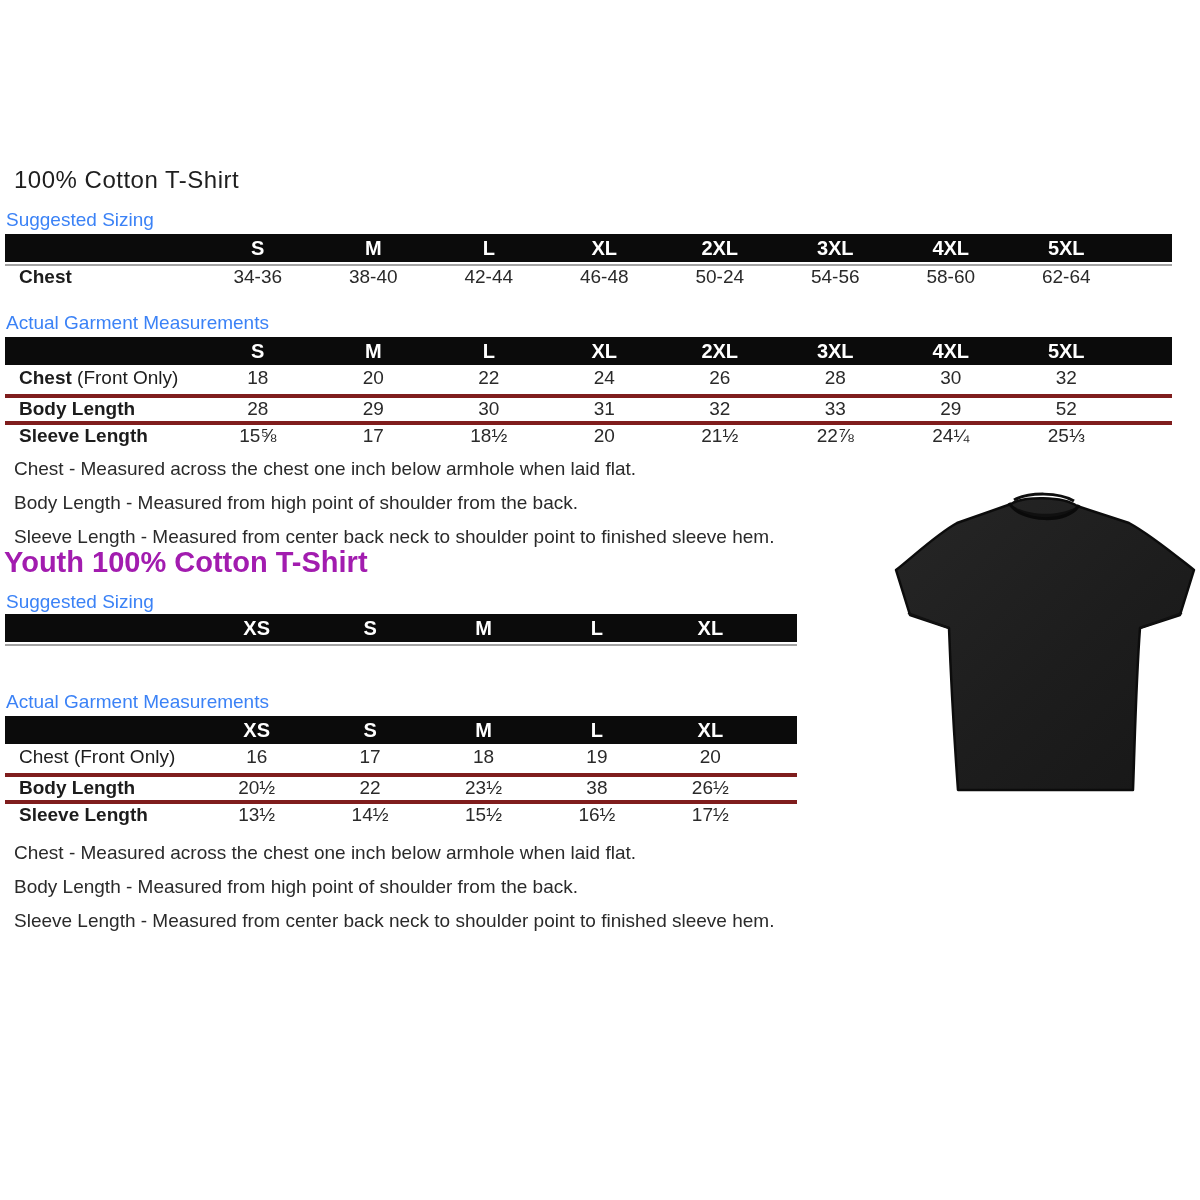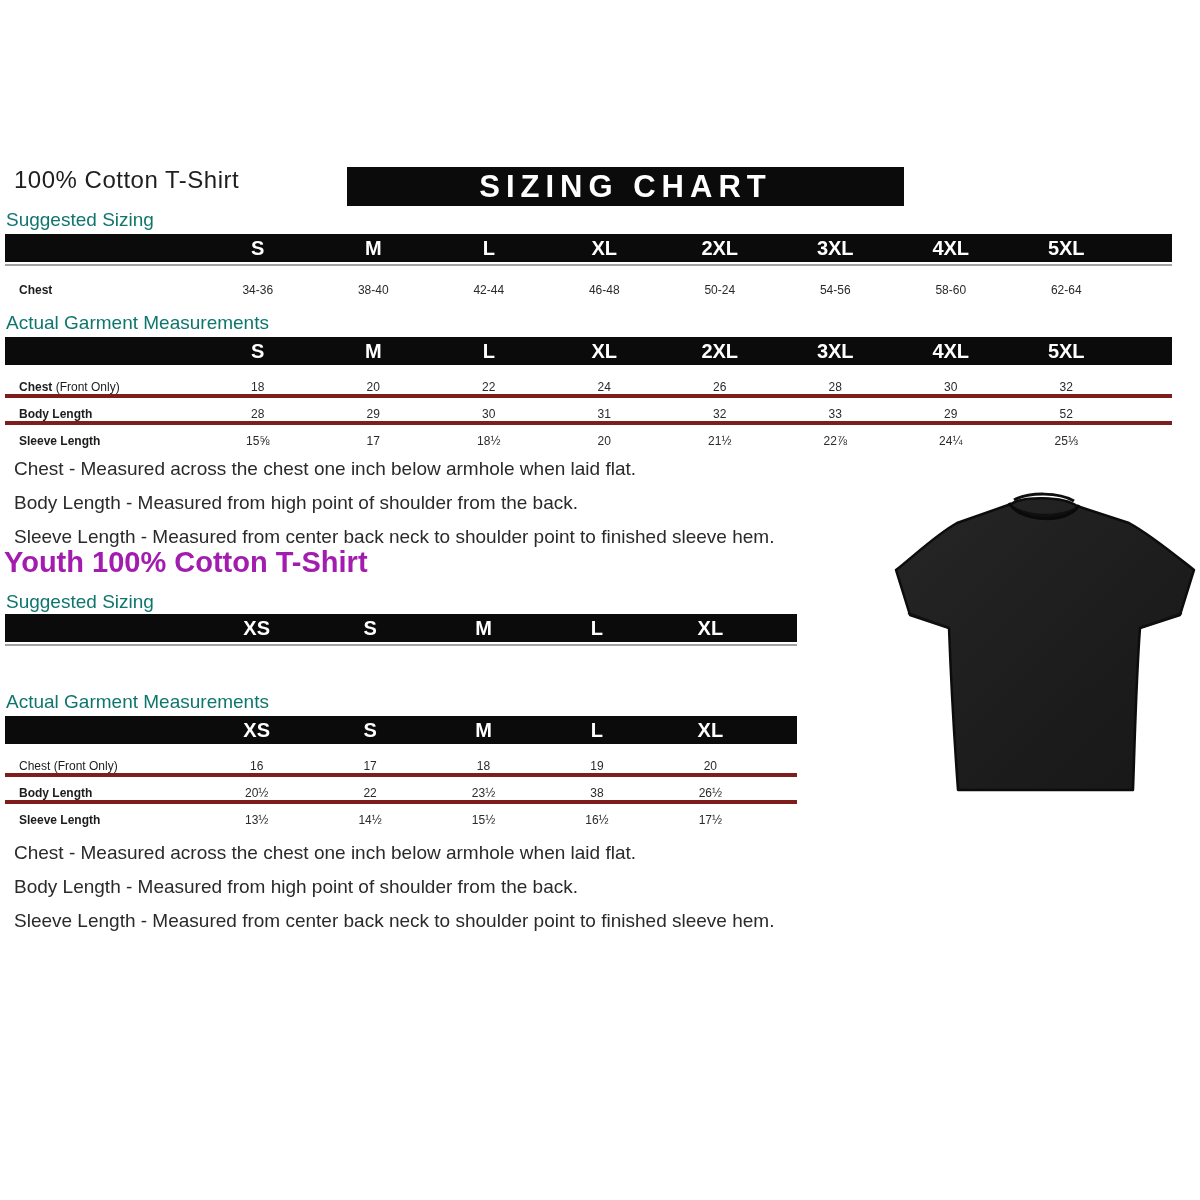--- a/index.html
+++ b/index.html
@@ -16,33 +16,33 @@
   .abs { position: absolute; }
 
   
   .main-title { font-size: 24px; font-weight: 400; color: #1e1e1e; letter-spacing: 0.5px; }
   .banner {
     background: #0b0b0b; color: #ffffff; text-align: center;
     font-size: 31px; font-weight: 700; letter-spacing: 6px;
     height: 39px; line-height: 39px;
   }
   .youth-title { font-size: 29px; font-weight: 700; color: #a21caf; text-align: center; }
-  .sec-label { font-size: 19px; font-weight: 400; color: #0f766e; }
+  .sec-label { font-size: 19px; font-weight: 400; color: #3b82f6; }
 
   
   .tbl { width: 1167px; }
   .tbl.narrow { width: 792px; }
   .thead {
     display: flex; align-items: center;
     background: #0b0b0b; color: #ffffff;
     height: 28px; font-size: 20px; font-weight: 700;
   }
   .hgap { height: 2px; background: #ffffff; }
   .hline { height: 2px; background: #a3a3a3; }
-  .trow { display: flex; align-items: flex-end; height: 28px; font-size: 12px; }
+  .trow { display: flex; align-items: flex-start; height: 28px; font-size: 19px; }
   .trow.sep { border-top: 4px solid #7f1d1d; }
   .tlabel { width: 195px; padding-left: 14px; font-weight: 700; color: #1c1c1c; flex: none; }
   .tlabel .suffix { font-weight: 400; }
   .tlabel.plain { font-weight: 400; }
   .tcell { flex: 1; text-align: center; color: #2a2a2a; }
   .wide-pad { padding-right: 48px; }
   .narrow-pad { padding-right: 30px; }
   .meas-row { height: 27px; }
 
   
@@ -50,21 +50,20 @@
 
   
   #tshirt-wrap { width: 306px; height: 335px; }
 </style>
 </head>
 <body>
 
 <div id="canvas">
 
   <div class="abs main-title" style="left:14px; top:166px;">100% Cotton T-Shirt</div>
-  <div class="abs banner" style="left:347px; top:167px; width:557px;">SIZING CHART</div>
 
   <div class="abs sec-label" style="left:6px; top:209px;">Suggested Sizing</div>
 
   <div class="abs tbl" style="left:5px; top:234px;">
     <div class="thead wide-pad">
       <div class="tlabel"></div>
       <div class="tcell" style="color:#fff;">S</div>
       <div class="tcell" style="color:#fff;">M</div>
       <div class="tcell" style="color:#fff;">L</div>
       <div class="tcell" style="color:#fff;">XL</div>

